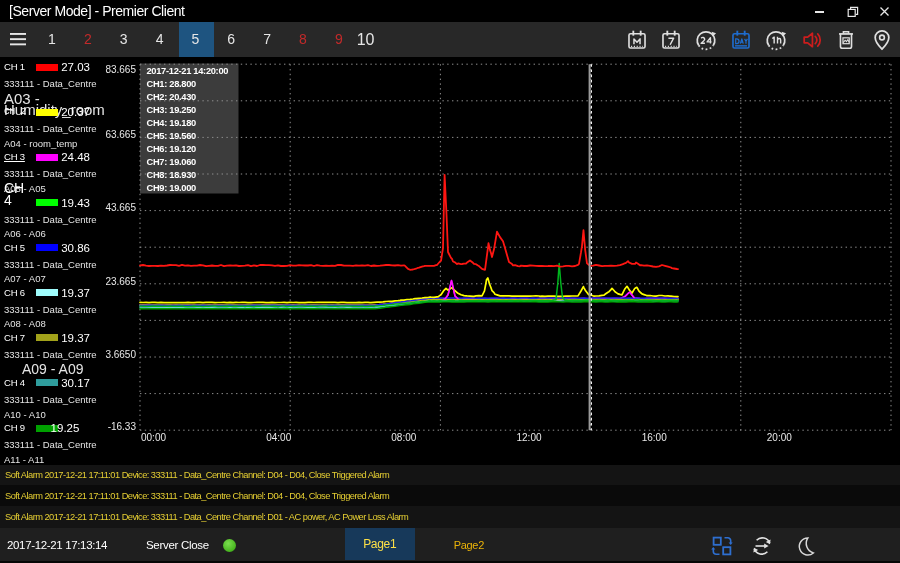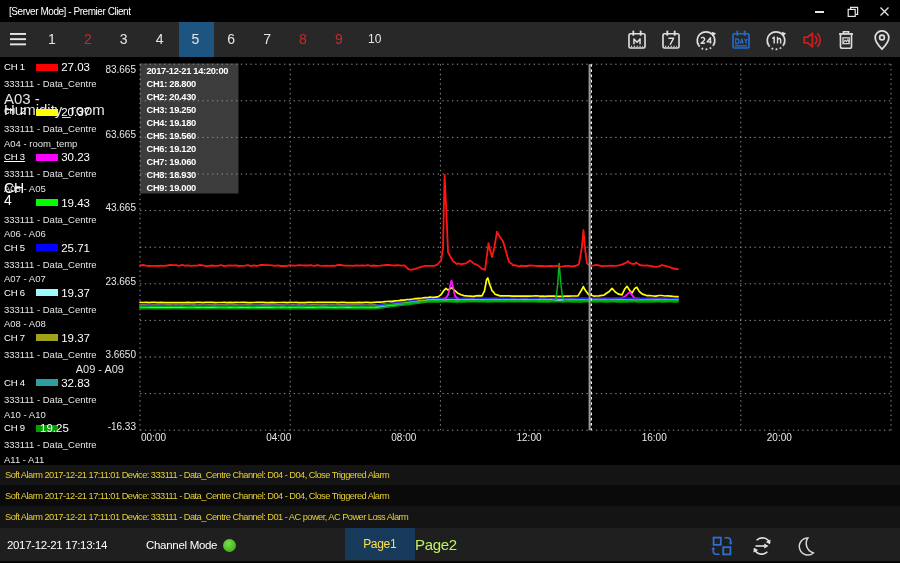--- a/index.html
+++ b/index.html
@@ -1,21 +1,21 @@
 <!DOCTYPE html>
 <html><head><meta charset="utf-8"><style>
 *{margin:0;padding:0;box-sizing:border-box}
 html,body{width:900px;height:563px;background:#000;font-family:"Liberation Sans",sans-serif;overflow:hidden}
 .abs{position:absolute}
 </style></head>
 <body>
 <div class="abs" style="left:0;top:0;width:900px;height:563px;background:#000;transform:translateZ(0);filter:brightness(1.0);">
 
 <div class="abs" style="left:0;top:0;width:900px;height:22px;background:#000;">
-  <div class="abs" style="left:9px;top:0;height:22px;line-height:23px;font-size:10px;letter-spacing:-0.45px;color:#fff;">[Server Mode] - Premier Client</div>
+  <div class="abs" style="left:9px;top:0;height:22px;line-height:23px;font-size:14px;letter-spacing:-0.45px;color:#fff;">[Server Mode] - Premier Client</div>
   <div class="abs" style="left:815px;top:11px;width:9px;height:1.5px;background:#e6e6e6;"></div>
   <svg class="abs" style="left:846px;top:5px" width="14" height="14" viewBox="0 0 14 14">
     <rect x="2.2" y="4.4" width="7" height="7" fill="none" stroke="#e6e6e6" stroke-width="1.2"></rect>
     <path d="M4.6,4.2 v-1.8 h7 v7 h-1.8" fill="none" stroke="#e6e6e6" stroke-width="1.2"></path>
   </svg>
   <svg class="abs" style="left:878px;top:5px" width="13" height="13" viewBox="0 0 13 13">
     <path d="M2.5,2.5 L10.5,10.5 M10.5,2.5 L2.5,10.5" stroke="#e6e6e6" stroke-width="1.3"></path>
   </svg>
 </div>
 
@@ -28,21 +28,21 @@
   <div class="abs" style="left:178.5px;top:0;width:35px;height:35px;background:#1e5480;"></div>
   <div style="position:absolute;left:34.0px;top:0;width:36px;height:35px;line-height:35px;text-align:center;font-size:14px;color:#e6e6e6;">1</div>
 <div style="position:absolute;left:69.8px;top:0;width:36px;height:35px;line-height:35px;text-align:center;font-size:14px;color:#c22a2a;">2</div>
 <div style="position:absolute;left:105.7px;top:0;width:36px;height:35px;line-height:35px;text-align:center;font-size:14px;color:#e6e6e6;">3</div>
 <div style="position:absolute;left:141.6px;top:0;width:36px;height:35px;line-height:35px;text-align:center;font-size:14px;color:#e6e6e6;">4</div>
 <div style="position:absolute;left:177.4px;top:0;width:36px;height:35px;line-height:35px;text-align:center;font-size:14px;color:#e6e6e6;">5</div>
 <div style="position:absolute;left:213.2px;top:0;width:36px;height:35px;line-height:35px;text-align:center;font-size:14px;color:#e6e6e6;">6</div>
 <div style="position:absolute;left:249.1px;top:0;width:36px;height:35px;line-height:35px;text-align:center;font-size:14px;color:#e6e6e6;">7</div>
 <div style="position:absolute;left:285.0px;top:0;width:36px;height:35px;line-height:35px;text-align:center;font-size:14px;color:#c22a2a;">8</div>
 <div style="position:absolute;left:320.8px;top:0;width:36px;height:35px;line-height:35px;text-align:center;font-size:14px;color:#c22a2a;">9</div>
-<div style="position:absolute;left:356.7px;top:0;width:36px;height:27px;line-height:35px;text-align:center;font-size:12px;color:#e6e6e6;">10</div>
+<div style="position:absolute;left:356.7px;top:0;width:36px;height:27px;line-height:35px;text-align:left;font-size:16px;color:#e6e6e6;">10</div>
   <svg style="position:absolute;left:623.5px;top:5px;opacity:0.99" width="26" height="26" viewBox="0 0 24 24">
         <rect x="4.6" y="6.2" width="14.8" height="13.2" rx="1.4" fill="none" stroke="#e2e2e2" stroke-width="1.5"></rect>
         <line x1="8.6" y1="3.4" x2="8.6" y2="8" stroke="#e2e2e2" stroke-width="1.7"></line>
         <line x1="15.4" y1="3.4" x2="15.4" y2="8" stroke="#e2e2e2" stroke-width="1.7"></line>
         <path d="M9.2,16 v-5 l2.8,3 2.8,-3 v5" fill="none" stroke="#e2e2e2" stroke-width="1.4" stroke-linejoin="round"></path>
         <line x1="6.5" y1="17.8" x2="17.5" y2="17.8" stroke="#e2e2e2" stroke-width="1.2" stroke-dasharray="1 1.6"></line>
       </svg>
       <svg style="position:absolute;left:658.0px;top:5px;opacity:0.99" width="26" height="26" viewBox="0 0 24 24">
         <rect x="4.6" y="6.2" width="14.8" height="13.2" rx="1.4" fill="none" stroke="#e2e2e2" stroke-width="1.5"></rect>
         <line x1="8.6" y1="3.4" x2="8.6" y2="8" stroke="#e2e2e2" stroke-width="1.7"></line>
@@ -152,72 +152,72 @@
 <div style="position:absolute;left:40px;top:59.2px;width:50px;height:16px;line-height:16px;font-size:11.5px;color:#fff;text-align:right;">27.03</div>
 <div style="position:absolute;left:4px;top:78.2px;width:120px;height:11px;line-height:11px;font-size:9.5px;color:#e4e4e4;">333111 - Data_Centre</div>
 <div style="position:absolute;left:4px;top:92.9px;width:120px;height:11px;line-height:11px;font-size:15px;color:#e4e4e4;">A03 - Humidity_room</div>
 <div style="position:absolute;left:4px;top:106.3px;width:30px;height:12px;line-height:12px;font-size:9.5px;letter-spacing:-0.2px;color:#fff;font-family:Liberation Mono, monospace;">CH 2</div>
 <div style="position:absolute;left:36px;top:108.8px;width:22px;height:7px;background:#ffff00;"></div>
 <div style="position:absolute;left:40px;top:104.3px;width:50px;height:16px;line-height:16px;font-size:11.5px;color:#fff;text-align:right;">20.37</div>
 <div style="position:absolute;left:4px;top:123.3px;width:120px;height:11px;line-height:11px;font-size:9.5px;color:#e4e4e4;">333111 - Data_Centre</div>
 <div style="position:absolute;left:4px;top:138.0px;width:120px;height:11px;line-height:11px;font-size:9.5px;color:#e4e4e4;">A04 - room_temp</div>
 <div style="position:absolute;left:4px;top:151.4px;width:30px;height:12px;line-height:12px;font-size:9.5px;letter-spacing:-0.2px;color:#fff;text-decoration:underline;">CH 3</div>
 <div style="position:absolute;left:36px;top:153.9px;width:22px;height:7px;background:#ff00ff;"></div>
-<div style="position:absolute;left:40px;top:149.4px;width:50px;height:16px;line-height:16px;font-size:11.5px;color:#fff;text-align:right;">30.23</div>
+<div style="position:absolute;left:40px;top:149.4px;width:50px;height:16px;line-height:16px;font-size:11.5px;color:#fff;text-align:right;">24.48</div>
 <div style="position:absolute;left:4px;top:168.4px;width:120px;height:11px;line-height:11px;font-size:9.5px;color:#e4e4e4;">333111 - Data_Centre</div>
 <div style="position:absolute;left:4px;top:183.1px;width:120px;height:11px;line-height:11px;font-size:9.5px;color:#e4e4e4;">A05 - A05</div>
 <div style="position:absolute;left:4px;top:182px;width:30px;height:12px;line-height:12px;font-size:14px;letter-spacing:-0.2px;color:#fff;">CH 4</div>
 <div style="position:absolute;left:36px;top:199.0px;width:22px;height:7px;background:#00ff00;"></div>
 <div style="position:absolute;left:40px;top:194.5px;width:50px;height:16px;line-height:16px;font-size:11.5px;color:#fff;text-align:right;">19.43</div>
 <div style="position:absolute;left:4px;top:213.5px;width:120px;height:11px;line-height:11px;font-size:9.5px;color:#e4e4e4;">333111 - Data_Centre</div>
 <div style="position:absolute;left:4px;top:228.2px;width:120px;height:11px;line-height:11px;font-size:9.5px;color:#e4e4e4;">A06 - A06</div>
 <div style="position:absolute;left:4px;top:241.6px;width:30px;height:12px;line-height:12px;font-size:9.5px;letter-spacing:-0.2px;color:#fff;">CH 5</div>
 <div style="position:absolute;left:36px;top:244.1px;width:22px;height:7px;background:#0000ff;"></div>
-<div style="position:absolute;left:40px;top:239.6px;width:50px;height:16px;line-height:16px;font-size:11.5px;color:#fff;text-align:right;">25.71</div>
+<div style="position:absolute;left:40px;top:239.6px;width:50px;height:16px;line-height:16px;font-size:11.5px;color:#fff;text-align:right;">30.86</div>
 <div style="position:absolute;left:4px;top:258.6px;width:120px;height:11px;line-height:11px;font-size:9.5px;color:#e4e4e4;">333111 - Data_Centre</div>
 <div style="position:absolute;left:4px;top:273.3px;width:120px;height:11px;line-height:11px;font-size:9.5px;color:#e4e4e4;">A07 - A07</div>
 <div style="position:absolute;left:4px;top:286.7px;width:30px;height:12px;line-height:12px;font-size:9.5px;letter-spacing:-0.2px;color:#fff;">CH 6</div>
 <div style="position:absolute;left:36px;top:289.2px;width:22px;height:7px;background:#9ffcfc;"></div>
 <div style="position:absolute;left:40px;top:284.7px;width:50px;height:16px;line-height:16px;font-size:11.5px;color:#fff;text-align:right;">19.37</div>
 <div style="position:absolute;left:4px;top:303.7px;width:120px;height:11px;line-height:11px;font-size:9.5px;color:#e4e4e4;">333111 - Data_Centre</div>
 <div style="position:absolute;left:4px;top:318.4px;width:120px;height:11px;line-height:11px;font-size:9.5px;color:#e4e4e4;">A08 - A08</div>
 <div style="position:absolute;left:4px;top:331.8px;width:30px;height:12px;line-height:12px;font-size:9.5px;letter-spacing:-0.2px;color:#fff;">CH 7</div>
 <div style="position:absolute;left:36px;top:334.3px;width:22px;height:7px;background:#a2a21a;"></div>
 <div style="position:absolute;left:40px;top:329.8px;width:50px;height:16px;line-height:16px;font-size:11.5px;color:#fff;text-align:right;">19.37</div>
 <div style="position:absolute;left:4px;top:348.8px;width:120px;height:11px;line-height:11px;font-size:9.5px;color:#e4e4e4;">333111 - Data_Centre</div>
-<div style="position:absolute;left:4px;top:363.5px;width:120px;height:11px;line-height:11px;font-size:11px;color:#e4e4e4;text-align:right;">A09 - A09</div>
+<div style="position:absolute;left:22px;top:363.5px;width:120px;height:11px;line-height:11px;font-size:14px;color:#e4e4e4;">A09 - A09</div>
 <div style="position:absolute;left:4px;top:376.9px;width:30px;height:12px;line-height:12px;font-size:9.5px;letter-spacing:-0.2px;color:#fff;">CH 4</div>
 <div style="position:absolute;left:36px;top:379.4px;width:22px;height:7px;background:#2f9d9d;"></div>
-<div style="position:absolute;left:40px;top:374.9px;width:50px;height:16px;line-height:16px;font-size:11.5px;color:#fff;text-align:right;">32.83</div>
+<div style="position:absolute;left:40px;top:374.9px;width:50px;height:16px;line-height:16px;font-size:11.5px;color:#fff;text-align:right;">30.17</div>
 <div style="position:absolute;left:4px;top:393.9px;width:120px;height:11px;line-height:11px;font-size:9.5px;color:#e4e4e4;">333111 - Data_Centre</div>
 <div style="position:absolute;left:4px;top:408.6px;width:120px;height:11px;line-height:11px;font-size:9.5px;color:#e4e4e4;">A10 - A10</div>
 <div style="position:absolute;left:4px;top:422.0px;width:30px;height:12px;line-height:12px;font-size:9.5px;letter-spacing:-0.2px;color:#fff;">CH 9</div>
 <div style="position:absolute;left:36px;top:424.5px;width:22px;height:7px;background:#00a000;"></div>
-<div style="position:absolute;left:40px;top:420.0px;width:50px;height:16px;line-height:16px;font-size:11.5px;color:#fff;text-align:left;">19.25</div>
+<div style="position:absolute;left:40px;top:420.0px;width:50px;height:16px;line-height:16px;font-size:11.5px;color:#fff;text-align:center;">19.25</div>
 <div style="position:absolute;left:4px;top:439.0px;width:120px;height:11px;line-height:11px;font-size:9.5px;color:#e4e4e4;">333111 - Data_Centre</div>
 <div style="position:absolute;left:4px;top:453.7px;width:120px;height:11px;line-height:11px;font-size:9.5px;color:#e4e4e4;">A11 - A11</div>
 
 <div class="abs" style="left:0;top:464.5px;width:900px;height:20px;background:#141414;">
   <div class="abs" style="left:5px;top:0;height:20px;line-height:21px;font-size:9.3px;letter-spacing:-0.55px;color:#e5ce33;">Soft Alarm 2017-12-21 17:11:01 Device: 333111 - Data_Centre Channel: D04 - D04, Close Triggered Alarm</div>
 </div>
 <div class="abs" style="left:0;top:484.5px;width:900px;height:21.5px;background:#0a0a0a;">
   <div class="abs" style="left:5px;top:0;height:21.5px;line-height:22.5px;font-size:9.3px;letter-spacing:-0.55px;color:#e5ce33;">Soft Alarm 2017-12-21 17:11:01 Device: 333111 - Data_Centre Channel: D04 - D04, Close Triggered Alarm</div>
 </div>
 <div class="abs" style="left:0;top:506px;width:900px;height:22px;background:#141414;">
   <div class="abs" style="left:5px;top:0;height:22px;line-height:23px;font-size:9.3px;letter-spacing:-0.55px;color:#e5ce33;">Soft Alarm 2017-12-21 17:11:01 Device: 333111 - Data_Centre Channel: D01 - AC power, AC Power Loss Alarm</div>
 </div>
 
 <div class="abs" style="left:0;top:528px;width:900px;height:33px;background:#1f1f1f;">
   <div class="abs" style="left:7px;top:0;height:33px;line-height:34px;font-size:11.5px;letter-spacing:-0.35px;color:#fff;">2017-12-21 17:13:14</div>
-  <div class="abs" style="left:146px;top:0;height:33px;line-height:34px;font-size:11.5px;letter-spacing:-0.3px;color:#fff;">Channel Mode</div>
+  <div class="abs" style="left:146px;top:0;height:33px;line-height:34px;font-size:11.5px;letter-spacing:-0.3px;color:#fff;">Server Close</div>
   <div class="abs" style="left:223px;top:11px;width:13px;height:13px;border-radius:50%;background:radial-gradient(circle at 40% 35%, #7ade4e, #46b31e 70%, #2e8410);"></div>
   <div class="abs" style="left:345px;top:0;width:69.5px;height:32px;background:#17395a;">
     <div style="width:100%;height:100%;line-height:33px;text-align:center;font-size:12px;letter-spacing:-0.3px;color:#fde047;">Page1</div>
   </div>
-  <div class="abs" style="left:415px;top:0;width:69px;height:33px;line-height:34px;text-align:left;font-size:15px;letter-spacing:-0.3px;color:#bef264;">Page2</div>
+  <div class="abs" style="left:415px;top:0;width:69px;height:33px;line-height:34px;text-align:right;font-size:11px;letter-spacing:-0.3px;color:#eab308;">Page2</div>
 </div>
 <svg style="position:absolute;left:710px;top:534px" width="24" height="24" viewBox="0 0 24 24">
       <rect x="3.6" y="3.6" width="7.2" height="7.2" fill="none" stroke="#2e6fd0" stroke-width="1.8"></rect>
       <rect x="13.2" y="13.2" width="7.2" height="7.2" fill="none" stroke="#2e6fd0" stroke-width="1.8"></rect>
       <path d="M14.5,3.8 h3.2 a3,3 0 0 1 3,3 v2.2" fill="none" stroke="#2e6fd0" stroke-width="1.6"></path>
       <path d="M18.6,8.6 l2.1,2.4 2,-2.4 z" fill="#2e6fd0"></path>
       <path d="M9.5,20.2 h-3.2 a3,3 0 0 1 -3,-3 v-2.2" fill="none" stroke="#2e6fd0" stroke-width="1.6"></path>
       <path d="M1.2,15.4 l2.1,-2.4 2,2.4 z" fill="#2e6fd0"></path>
     </svg>
 <svg style="position:absolute;left:750px;top:534px" width="24" height="24" viewBox="0 0 24 24">

